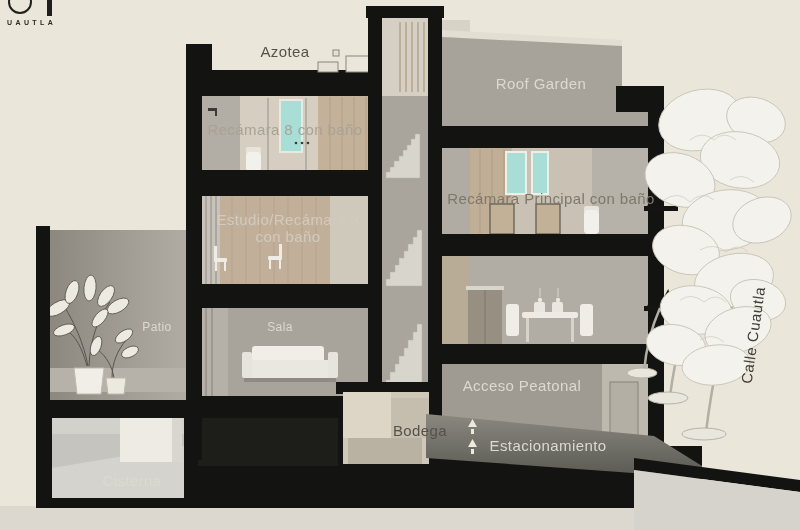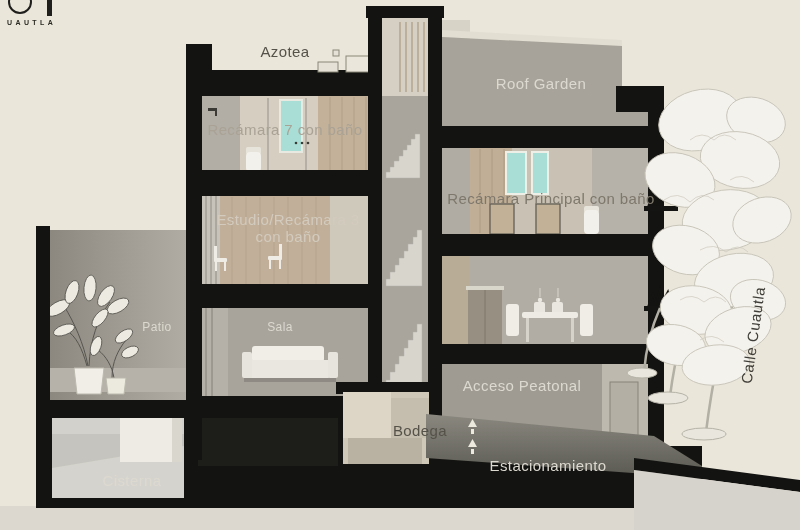--- a/index.html
+++ b/index.html
@@ -334,28 +334,28 @@
   </g>
 </svg>
 
 <div id="logo">
   <div class="o-mark"></div>
   <div class="t-mark"></div>
   <div class="logo-sub">UAUTLA</div>
 </div>
 
 <div class="lbl dark" style="left:285px;top:52px;">Azotea</div>
-<div class="lbl soft" style="left:285px;top:130px;">Recámara 7 con baño</div>
+<div class="lbl soft" style="left:285px;top:130px;">Recámara 8 con baño</div>
 <div class="lbl" style="left:288px;top:228px;color:#d2cbbe;">
   <div>Estudio/Recámara 3</div>
   <div>con baño</div>
 </div>
 <div class="lbl light big" style="left:157px;top:328px;">Patio</div>
 <div class="lbl light big" style="left:280px;top:328px;">Sala</div>
 <div class="lbl light" style="left:132px;top:481px;">Cisterna</div>
 <div class="lbl dark" style="left:400px;top:431px;margin-left:20px;">Bodega</div>
 <div class="lbl light" style="left:541px;top:84px;">Roof Garden</div>
 <div class="lbl mid" style="left:551px;top:199px;text-align:right;">Recámara Principal con baño</div>
 <div class="lbl light" style="left:522px;top:386px;">Acceso Peatonal</div>
-<div class="lbl light" style="left:548px;top:466px;text-align:right;">Estacionamiento</div>
+<div class="lbl light" style="left:548px;top:446px;text-align:right;">Estacionamiento</div>
 <div id="lbl-calle" class="lbl" style="left:753px;top:335px;">Calle Cuautla</div>
 
 </div>
 
 </body></html>

